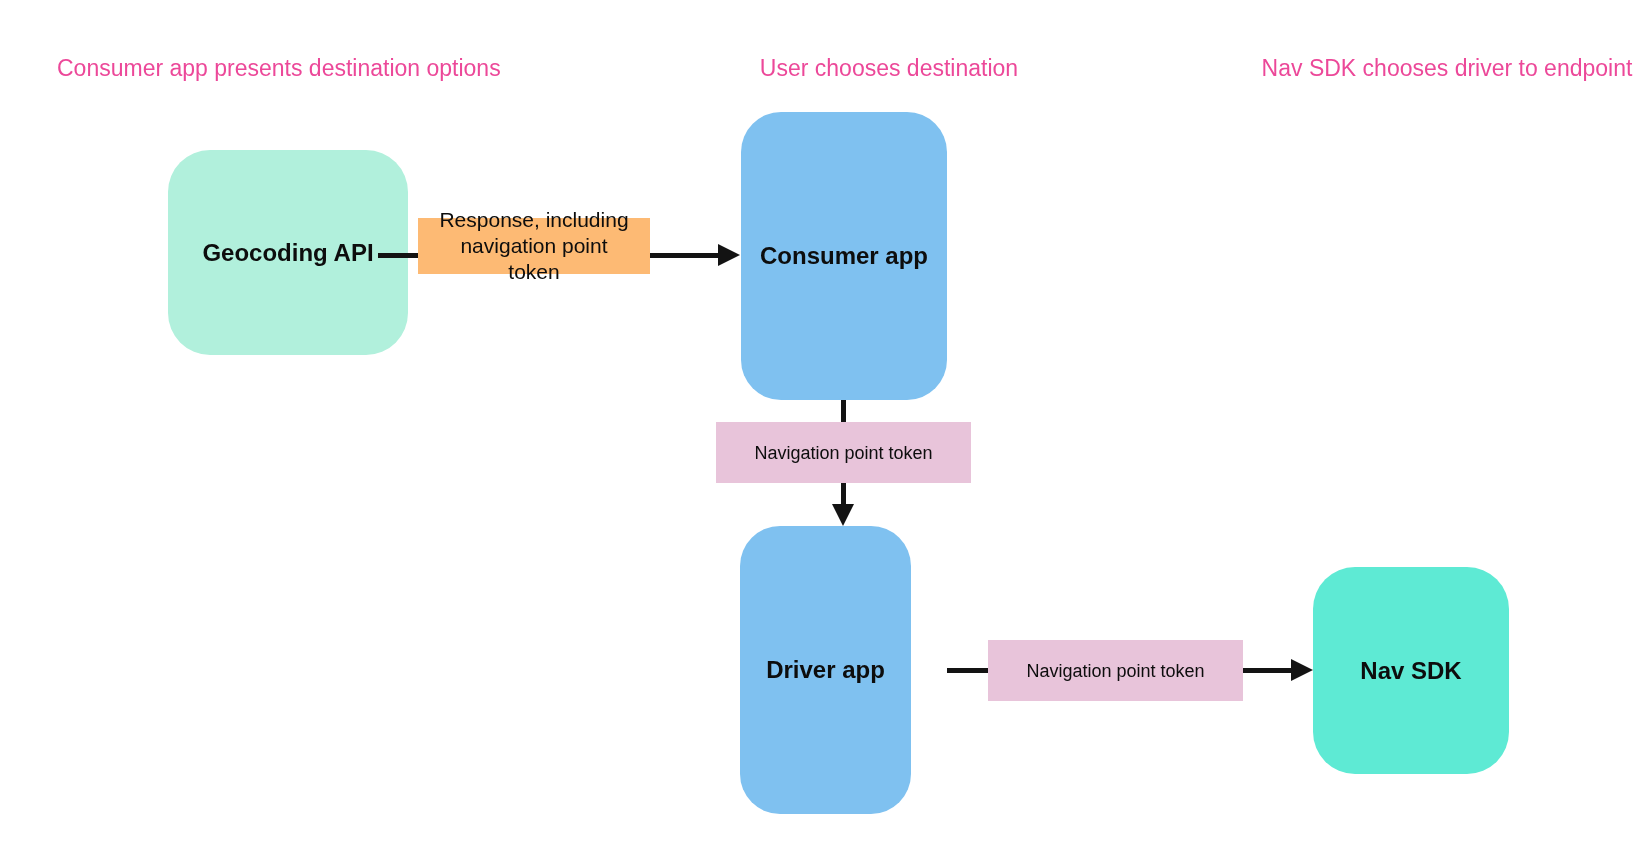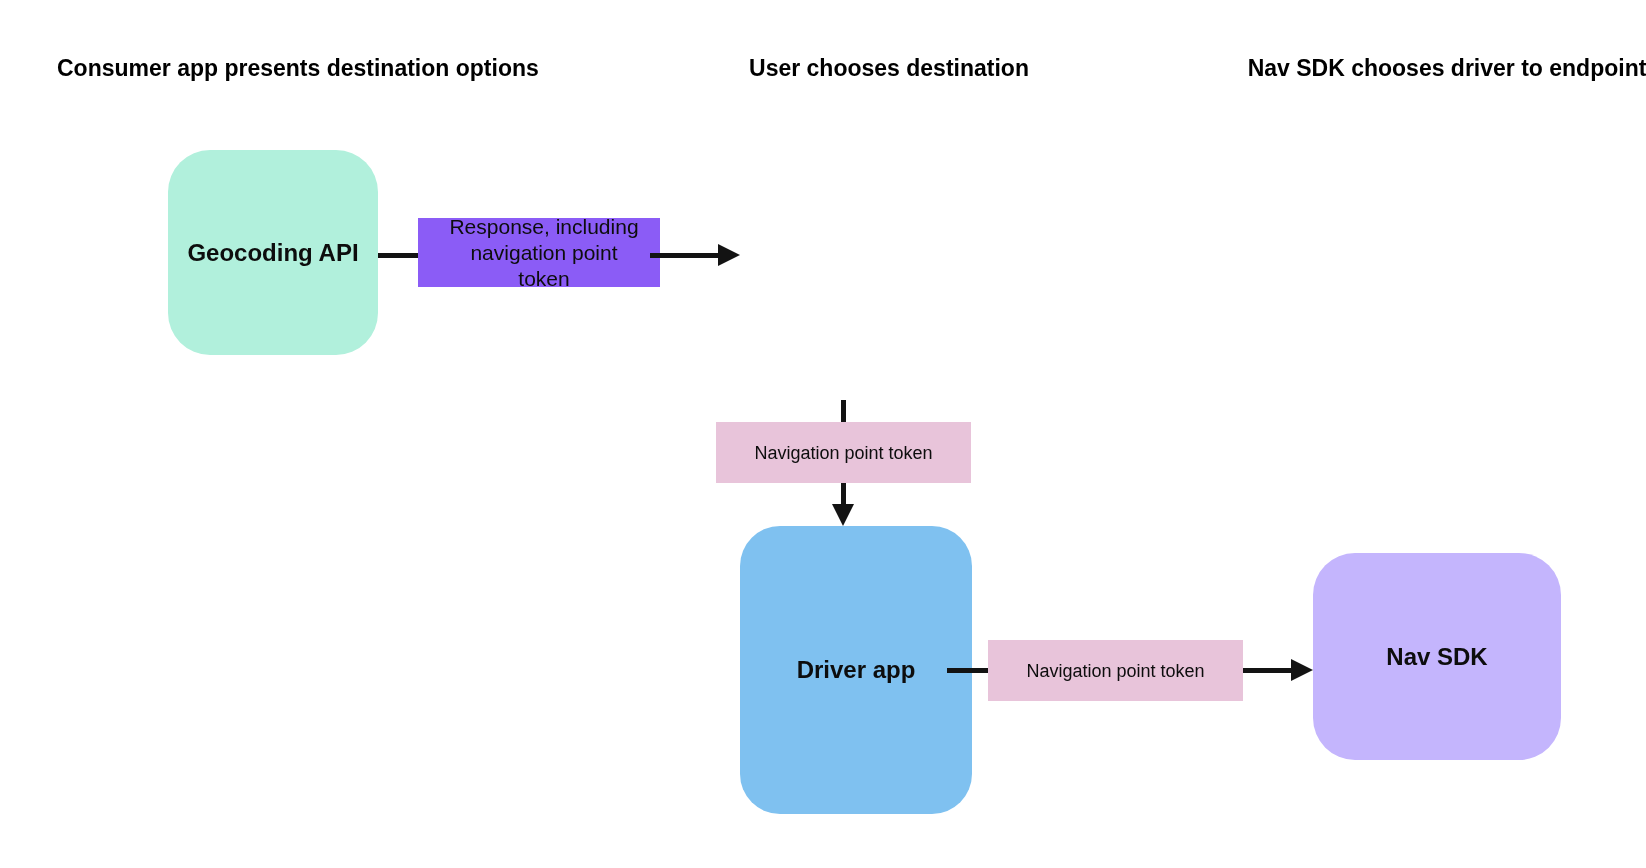--- a/index.html
+++ b/index.html
@@ -14,22 +14,22 @@
     background: #ffffff;
     font-family: "Liberation Sans", sans-serif;
     color: #141414;
     overflow: hidden;
   }
   .col-heading {
     position: absolute;
     top: 55px;
     font-size: 23px;
     line-height: 27px;
-    font-weight: 700;
-    color: #000000;
+    font-weight: 400;
+    color: #ec4899;
     white-space: nowrap;
   }
   .col-heading.centered {
     transform: translateX(-50%);
     margin-left: 39px;
   }
   .node {
     position: absolute;
     display: flex;
     align-items: center;
@@ -79,28 +79,29 @@
 </style>
 </head>
 <body>
 
 <div id="canvas">
 
   <div class="col-heading" style="left:57px;">Consumer app presents destination options</div>
   <div class="col-heading centered" style="left:850px;">User chooses destination</div>
   <div class="col-heading centered" style="left:1408px;">Nav SDK chooses driver to endpoint</div>
 
-  <div class="node radius-lg" style="left: 168px; top: 150px; width: 210px; height: 205px; background-color: rgb(177, 240, 220);">Geocoding API</div>
+  <div class="node radius-lg" style="left: 168px; top: 150px; width: 240px; height: 205px; background-color: rgb(177, 240, 220);">Geocoding API</div>
 
+  <div class="node radius-md" style="left: 741px; top: 112px; width: 206px; height: 288px; background-color: rgb(127, 193, 240);">Consumer app</div>
 
-  <div class="node radius-md" style="left: 740px; top: 526px; width: 232px; height: 288px; background-color: rgb(127, 193, 240); text-align: right;">Driver app</div>
+  <div class="node radius-md" style="left: 740px; top: 526px; width: 171px; height: 288px; background-color: rgb(127, 193, 240); text-align: right;">Driver app</div>
 
-  <div class="node radius-lg" style="left: 1313px; top: 553px; width: 248px; height: 207px; background-color: #c4b5fd;">Nav SDK</div>
+  <div class="node radius-lg" style="left: 1313px; top: 567px; width: 196px; height: 207px; background-color: #5eead4;">Nav SDK</div>
 
-  <div class="edge-label" style="left: 418px; top: 218px; width: 232px; height: 69px; background-color: #8b5cf6; padding-left: 10px;">Response, including
+  <div class="edge-label" style="left: 418px; top: 218px; width: 232px; height: 56px; background-color: #fdba74;">Response, including
 navigation point
 token</div>
 
   <div class="edge-label single" style="left: 716px; top: 422px; width: 255px; height: 61px; background-color: rgb(232, 196, 218);">Navigation point token</div>
 
   <div class="edge-label single" style="left: 988px; top: 640px; width: 255px; height: 61px; background-color: rgb(232, 196, 218);">Navigation point token</div>
 
   <div class="edge-line" style="left:378px; top:253px; width:40px; height:5px;"></div>
   <div class="edge-line" style="left:650px; top:253px; width:68px; height:5px;"></div>
   <div class="arrowhead right" style="left:718px; top:244px;"></div>

